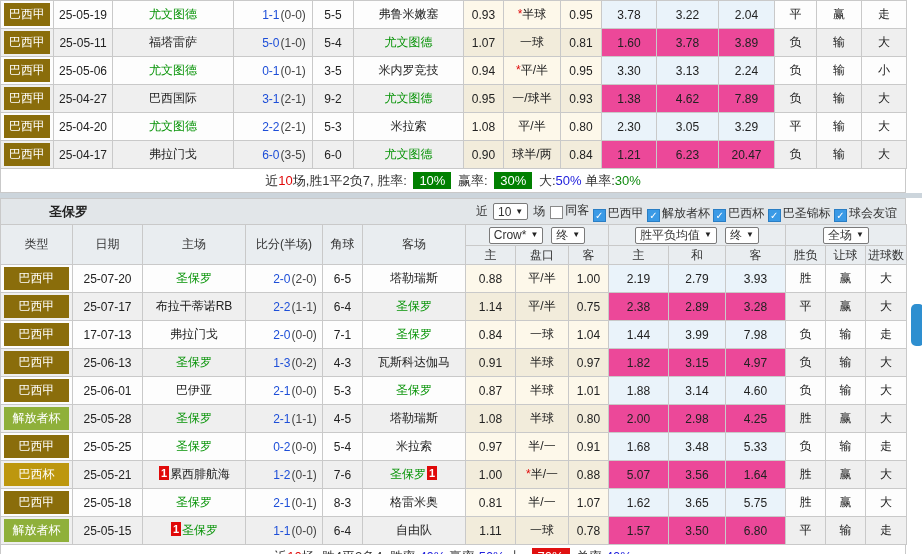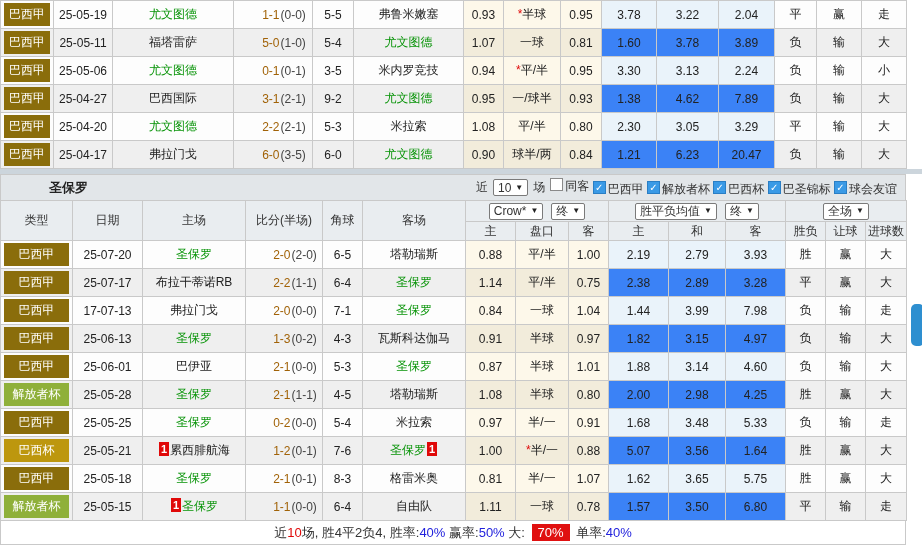--- a/index.html
+++ b/index.html
@@ -13,26 +13,26 @@
 
   table.tbl { border-collapse:collapse; table-layout:fixed; width:906px; }
   .tbl td, .tbl th { border:1px solid #c9c9c9; text-align:center; white-space:nowrap; overflow:hidden; padding:0; }
   .tbl td { height:28px; font-size:12px; color:#222; }
 
   tr.odd  td { background:#fdfdfd; }
   tr.even td { background:#efefef; }
   tr.odd  td.ah { background:#fdf8ea; }
   tr.even td.ah { background:#f2ecdb; }
   tr.odd  td.eu { background:#eaf3fa; }
-  tr.even td.eu { background:#3b82f6; }
+  tr.even td.eu { background:#ec4899; }
 
   .badge { display:block; margin:2px 3px; height:23px; line-height:23px; color:#fff; font-size:12px; }
   .date { color:#333; }
   .g { color:#099409; }
-  .ft { color:#a16207;margin-left:22px; }
+  .ft { color:#1d4ed8;margin-left:22px; }
   .ht { color:#444; margin-left:1px; }
   .corner { color:#1c3f6e; }
   .star { color:#e00909; }
   .card { display:inline-block; background:#e00909; color:#fff; width:10px; height:14px; line-height:14px; font-size:11px; font-weight:bold; vertical-align:1px; margin:0 1px; }
   .res-red { color:#cc2222; }
   .res-blue { color:#2233bb; }
   .res-green { color:#0f8a0f; }
 
   thead th { background:#e9edf0; font-weight:normal; font-size:12px; color:#333; }
   tr.drops th { height:21px; }
@@ -48,21 +48,21 @@
   .seg-blue { color:#2222dd; }
   .seg-green { color:#0f8a0f; }
   .seg-bgreen { background:#018001; color:#fff; padding:1px 6px; margin:0 3px; }
   .seg-bred { background:#e01010; color:#fff; padding:1px 6px; margin:0 3px; }
 
   .spacer { width:922px; height:5px; background:#ccd5dc; }
 
   .section-bar { width:906px; height:26px; background:#e2e6e9; border:1px solid #c9c9c9; border-bottom:none; display:flex; align-items:center; }
   .team-title { font-weight:bold; font-size:13px; color:#222; margin-left:48px; }
   .filters { margin-left:auto; margin-right:8px; display:flex; align-items:center; gap:5px; }
-  .flt { display:inline-flex; align-items:flex-start; gap:2px; cursor:default; }
+  .flt { display:inline-flex; align-items:flex-end; gap:2px; cursor:default; }
   .cb { display:inline-block; width:13px; height:13px; border:1px solid #8a8a8a; background:#fff; font-size:10px; line-height:12px; text-align:center; color:#fff; }
   .cb.on { background:#3a9ae6; border-color:#2a7ec4; }
 
   .scroll-thumb { position:absolute; right:-2px; top:304px; width:13px; height:42px; background:#2e8fd0; border-radius:5px; }
 </style>
 </head>
 <body>
 
 <div class="page">
 
@@ -195,20 +195,21 @@
           <td class="eu">1.21</td>
           <td class="eu">6.23</td>
           <td class="eu">20.47</td>
           <td class="res-green">负</td>
           <td class="res-green">输</td>
           <td class="res-red">大</td>
         </tr>
       </tbody>
   </table>
 
+  <div class="summary" id="top-summary"><span class="seg-plain">近</span><span class="seg-red">10</span><span class="seg-plain">场,胜1平2负7, 胜率: </span><span class="seg-bgreen">10%</span><span class="seg-plain"> 赢率: </span><span class="seg-bgreen">30%</span><span class="seg-plain"> 大:</span><span class="seg-blue">50%</span><span class="seg-plain"> 单率:</span><span class="seg-green">30%</span></div>
 
   <div class="spacer"></div>
 
   <div class="section-bar">
     <span class="team-title">圣保罗</span>
     <div class="filters">
       <span>近</span>
       <span class="sel">
         <span>10</span>
         <span class="arr">▼</span>

